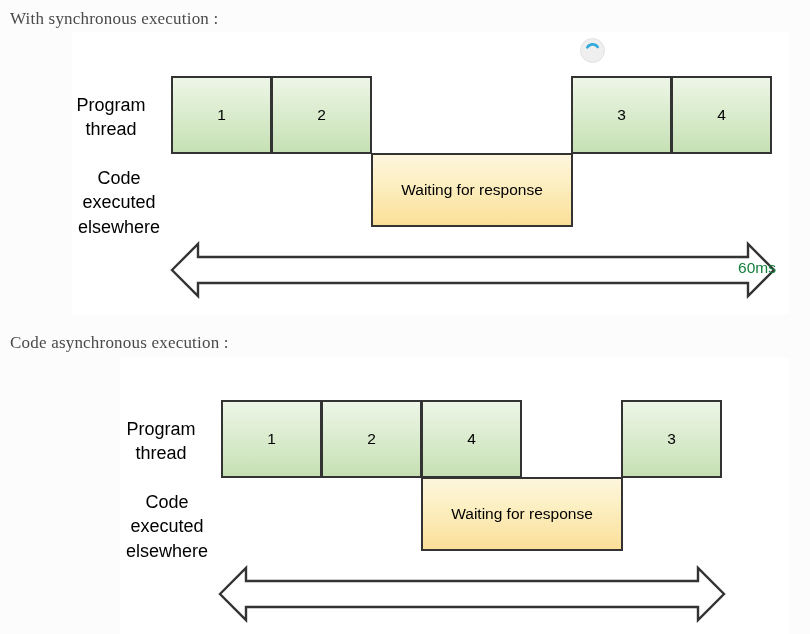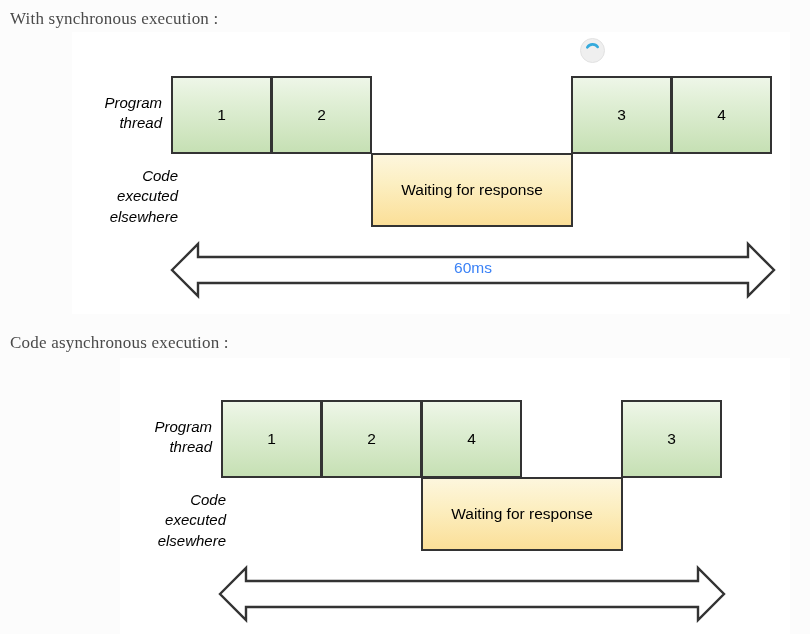--- a/index.html
+++ b/index.html
@@ -33,26 +33,25 @@
     position: absolute;
     background: #ffffff;
   }
   #panel-sync  { left: 72px;  top: 32px;  width: 718px; height: 282px; }
   #panel-async { left: 120px; top: 358px; width: 670px; height: 276px; }
 
   
   .row-label {
     position: absolute;
     font-family: "Liberation Sans", sans-serif;
-    font-size: 15px;
+    font-size: 18px;
     color: #000000;
-    text-align: right;
+    text-align: center;
     line-height: 1.35;
     white-space: pre-line;
-    font-style: italic;
   }
 
   
   .task-box {
     position: absolute;
     border: 2.5px solid #333333;
     background: linear-gradient(to bottom, #eef6e8 0%, #e2f0d8 28%, #c6e0b4 100%);
     display: flex;
     align-items: center;
     justify-content: center;
@@ -73,24 +72,24 @@
     font-size: 15.5px;
     color: #000000;
   }
 
   
   .arrow-wrap { position: absolute; }
   .arrow-wrap svg { display: block; }
   .arrow-label {
     position: absolute;
     left: 0; right: 0;
-    text-align: center;
+    text-align: right;
     font-family: "Liberation Sans", sans-serif;
     font-size: 15.5px;
-    color: #3b82f6;
+    color: #15803d;
   }
 
   
   #spinner-icon {
     position: absolute;
     left: 580px; top: 38px;
     width: 25px; height: 25px;
     border-radius: 50%;
     background: #efefef;
     border: 1px solid #e2e2e2;

